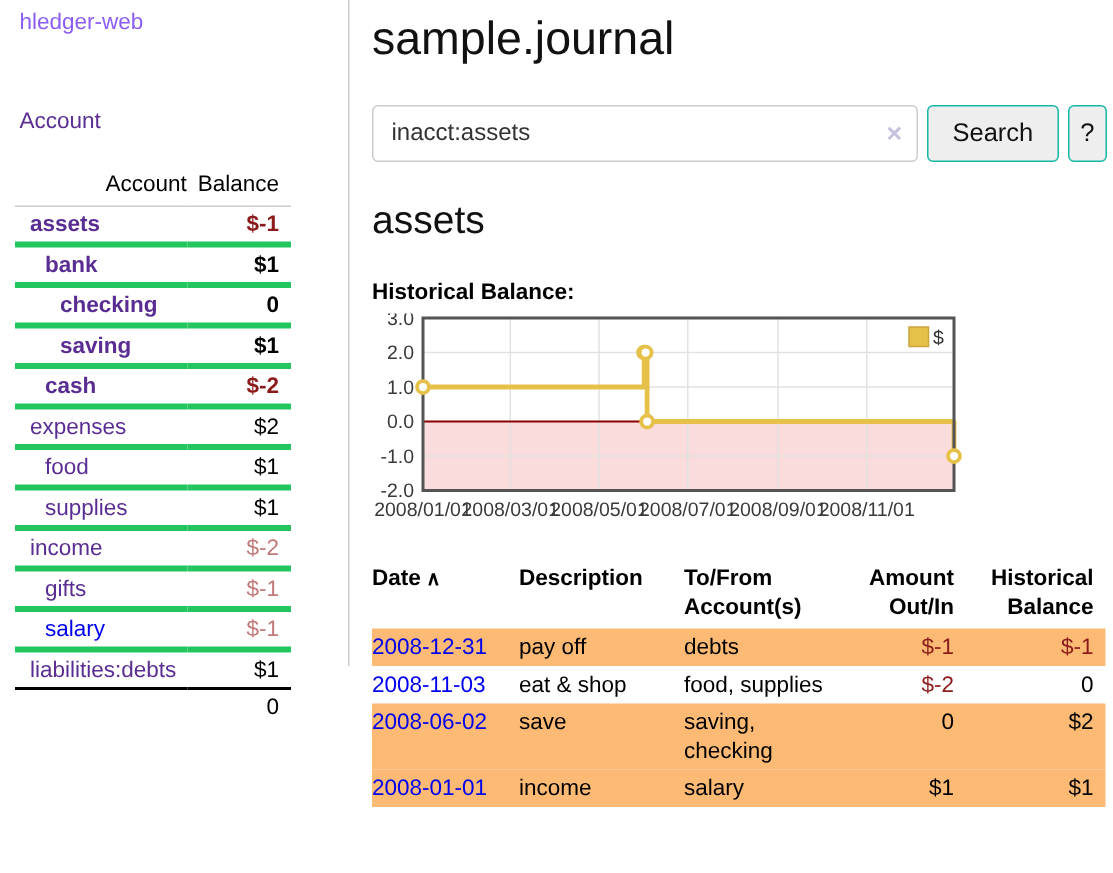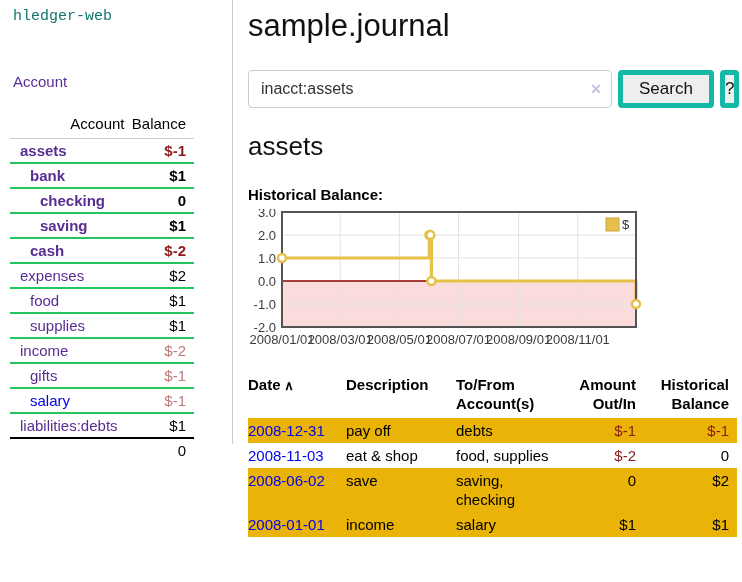--- a/index.html
+++ b/index.html
@@ -8,27 +8,27 @@
     width:742px; height:582px; background:#fff; overflow:hidden; position:relative;
     font-family:"Liberation Sans", sans-serif; color:#000;
   }
   a { text-decoration:none; }
 
   
   .sidebar {
     position:absolute; left:0; top:0; width:233px; height:444px;
     border-right:1px solid #ccc; padding:6px 0 0 10px;
   }
-  .brand { display:inline-block; margin-left:3px; font-size:15px; color:#0f766e;font-family:Liberation Mono, monospace; }
+  .brand { display:inline-block; margin-left:3px; font-size:15px; color:#8b5cf6; }
   .journal-link { display:inline-block; margin-left:3px; margin-top:48px; font-size:15px; color:#5a2d93; }
   table.accounts { border-collapse:collapse; width:184px; margin-top:20px; font-size:15px; }
   table.accounts th { text-align:right; font-weight:400; padding:4px 0 6px 3px; border-bottom:1px solid #ccc; }
   table.accounts th.balance-h { text-align:right; padding-right:8px; }
   table.accounts td { padding:3px 0; }
-  table.accounts tr.acct-row + tr.acct-row td { border-top:2px solid #22c55e; }
+  table.accounts tr.acct-row + tr.acct-row td { border-top:4px solid #22c55e; }
   table.accounts td.bal { text-align:right; padding-right:8px; white-space:nowrap; }
   table.accounts tr.total-row td { border-top:2px solid #000; }
   .acct-link { color:#5a2d93; }
   .acct-link.unvisited { color:#0000EE; }
   .boldrow, .boldrow .acct-link { font-weight:bold; }
   .tone-negative { color:#8b1a1a; }
   .tone-negative-muted { color:#c17878; }
   .tone-positive { color:#000; }
 
   
@@ -39,38 +39,38 @@
   .search-input {
     width:364px; height:38px; border:1px solid #ccc; border-radius:4px;
     padding:0 30px 0 12px; font-size:16px; color:#333; font-family:"Liberation Sans",sans-serif;
     outline:none;
   }
   .clear-icon {
     position:absolute; right:10px; top:10px; font-size:14px; font-weight:bold;
     color:#c7c0de; cursor:pointer; line-height:18px;
   }
   .btn {
-    height:38px; background:#eee; border:5px solid #14b8a6; border-radius:4px;
+    height:38px; background:#eee; border:1px solid #14b8a6; border-radius:4px;
     font-size:17px; color:#111; font-family:"Liberation Sans",sans-serif; cursor:pointer;
   }
   .btn-search { padding:0 16px; }
   .btn-help { width:34px; padding:0; }
   h2.account-heading { margin:23px 0 0; font-size:26px; font-weight:400; color:#111; }
   .chart-label { margin-top:24px; font-size:15px; font-weight:bold; }
   .chart-wrap { margin-top:6px; }
 
   
   table.register { border-collapse:collapse; table-layout:fixed; width:489px; margin-top:16px; font-size:15px; }
   table.register col.c-date { width:98px; } table.register col.c-desc { width:110px; }
   table.register col.c-acct { width:112px; } table.register col.c-amt { width:76px; }
   table.register col.c-bal { width:93px; }
   table.register th { text-align:left; vertical-align:top; padding:2px 8px 5px 0; line-height:19px; }
   table.register th.num, table.register td.num { text-align:right; }
   table.register td { padding:3px 8px 3px 0; vertical-align:top; line-height:19px; }
-  table.register tr.shaded { background:#eab308; }
+  table.register tr.shaded { background:#fdba74; }
   .date-link { color:#0000EE; }
   .accts-cell { white-space:pre-line; }
   .sort-icon { font-weight:bold; font-size:13px; }
   .neg { color:#8b1a1a; }
 </style>
 </head>
 <body>
 
 <div class="sidebar">
   <a href="#" class="brand">hledger-web</a><br>

